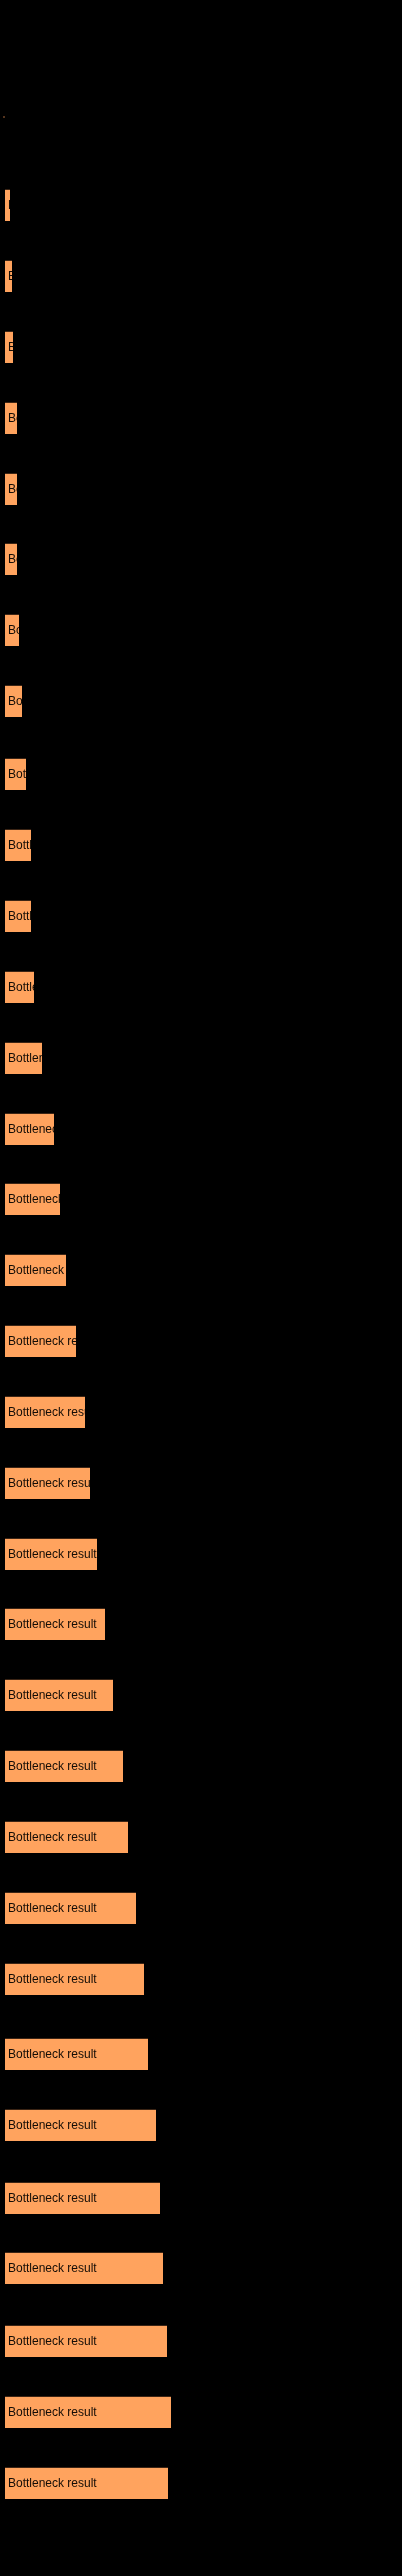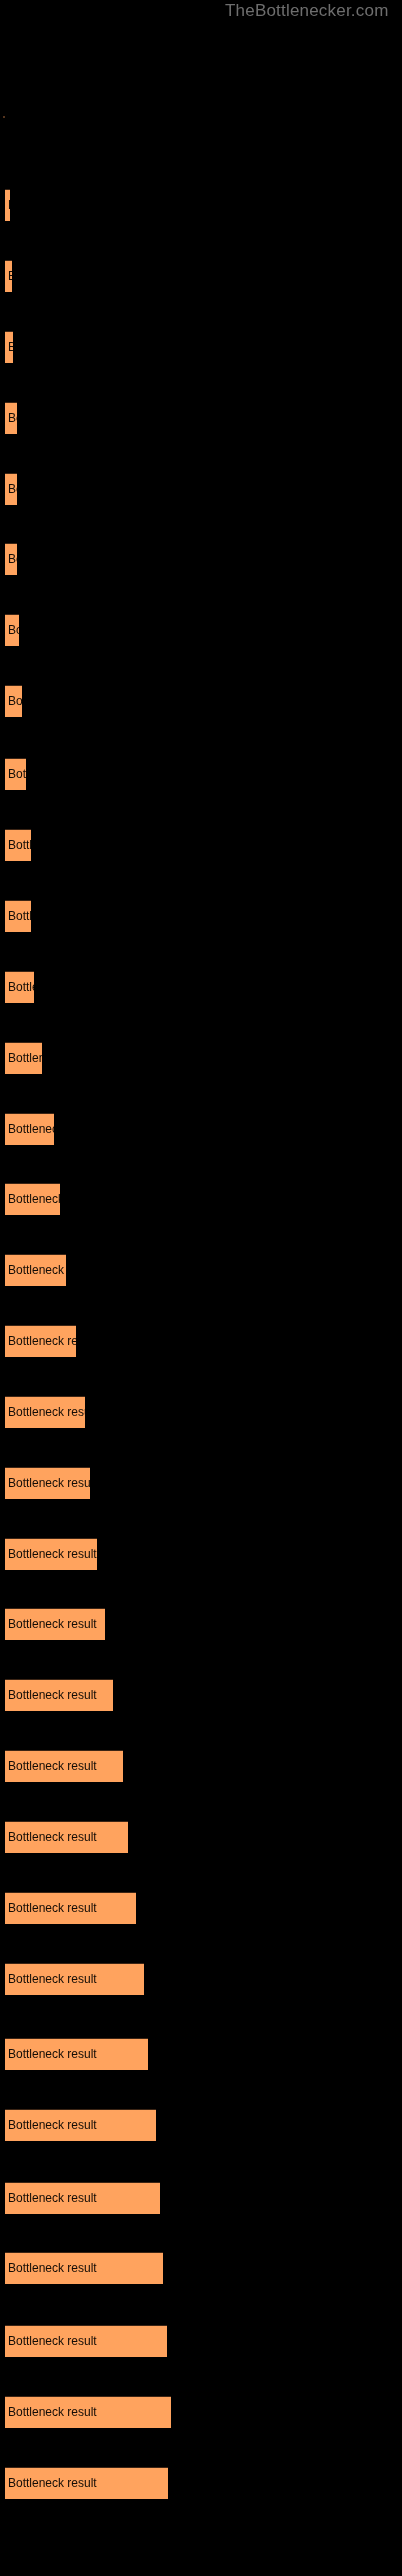--- a/index.html
+++ b/index.html
@@ -85,21 +85,20 @@
     width: 1.6px;
     height: 1.6px;
     background: #55341d;
   }
 </style>
 </head>
 <body>
 
 <div id="chart-root">
 
-  <div id="watermark">TheBottlenecker.com</div>
 
   <div class="axis-dot"></div>
 
   <div id="plot">
       <div class="bar-row" style="top: 189px; height: 32px;">
         <div class="bar" style="width: 4.8px; height: 32px; background: rgb(255, 163, 94); border-top-color: rgb(59, 36, 20);">
           <span class="bar-label" style="color: rgb(20, 13, 6);">Bottleneck result</span>
         </div>
       </div>
       <div class="bar-row" style="top: 260px; height: 32px;">

